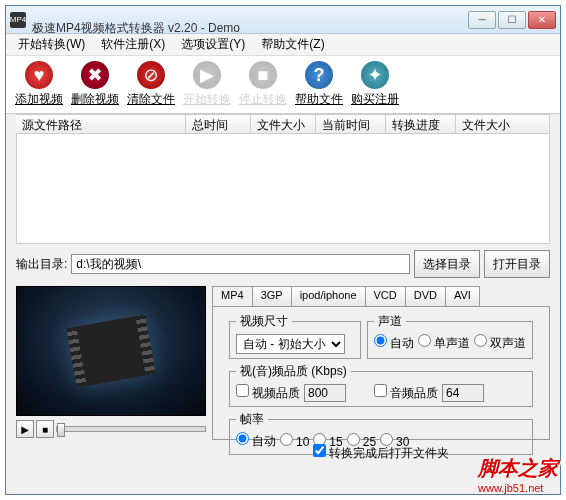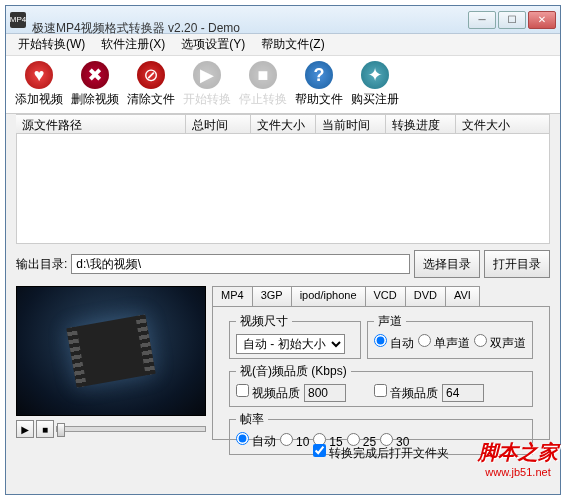--- a/index.html
+++ b/index.html
@@ -10,21 +10,21 @@
 .titlebar-text { flex: 1; color: #333; margin-top: 17px; }
 .win-controls { display: flex; gap: 2px; }
 .win-btn { width: 28px; height: 18px; border: 1px solid #8aa; background: linear-gradient(#f5f9fc,#d8e5ef); border-radius: 2px; display:flex;align-items:center;justify-content:center; font-size:10px; color:#444;}
 .win-btn.close { background: linear-gradient(#e99,#c55); color:#fff; border-color:#a44;}
 .menubar { height: 22px; background: #f4f4f4; display: flex; align-items: center; padding: 0 6px; gap: 4px; border-bottom: 1px solid #ddd; }
 .menu-item { padding: 2px 6px; cursor: default; }
 .toolbar { height: 58px; background: #fff; display: flex; align-items: center; padding: 2px 8px; gap: 6px; border-bottom: 1px solid #ccc; }
 .tool-btn { width: 50px; height: 52px; display: flex; flex-direction: column; align-items: center; justify-content: center; cursor: pointer; }
 .tool-btn.disabled { opacity: .45; }
 .tool-icon { width: 28px; height: 28px; border-radius: 50%; display:flex;align-items:center;justify-content:center; font-size: 18px; color:#fff; }
-.tool-label { margin-top: 2px; color: #000; }
+.tool-label { margin-top: 2px; color: #000; text-decoration: underline; }
 .tool-btn.disabled .tool-label { color: #999; }
 .ic-add { background: radial-gradient(#e44,#a11); }
 .ic-del { background: radial-gradient(#b03,#701); }
 .ic-clear { background: radial-gradient(#d33,#900); }
 .ic-play { background: radial-gradient(#888,#555); }
 .ic-stop { background: radial-gradient(#888,#555); }
 .ic-help { background: radial-gradient(#4a90d9,#1a5fa0); font-weight:bold;}
 .ic-buy { background: radial-gradient(#5ab,#278); }
 .table-header { height: 20px; background: linear-gradient(#fdfdfd,#ececec); display: flex; border-top:1px solid #ccc; border-bottom:1px solid #ccc; margin: 0 10px; }
 .th { border-right: 1px solid #ccc; padding: 2px 6px; }
@@ -50,21 +50,21 @@
 fieldset { border:1px solid #999; padding: 4px 6px; }
 legend { padding: 0 4px; }
 .row { display:flex; align-items:center; gap:4px; flex-wrap:nowrap;}
 select { height:20px; border:1px solid #888; background:#fff; padding:1px 2px; font-size:12px;}
 input[type=radio],input[type=checkbox]{margin-right:3px;}
 label { white-space:nowrap; }
 .num-input { width:42px; height:18px; border:1px solid #888; background:#eee; padding:1px 3px; }
 .topgrid{display:flex; gap:6px;}
 .topgrid fieldset{flex:1;}
 .check-row { display:flex; justify-content:center; align-items:center; margin-top:4px; }
-.watermark { position: fixed; right: 8px; bottom: 22px; text-align:center; pointer-events:none; }
+.watermark { position: fixed; right: 8px; bottom: 6px; text-align:left; pointer-events:none; }
 .wm-main { color:#d00; font-weight:bold; font-size:20px; font-style:italic; text-shadow: 1px 1px #fff; font-family: "KaiTi", serif;}
 .wm-sub { color:#d00; font-size:11px; }
 </style>
 </head>
 <body>
 
 <div class="window">
   <div class="titlebar">
     <div class="titlebar-icon">MP4</div>
     <div class="titlebar-text">极速MP4视频格式转换器 v2.20 - Demo</div>

